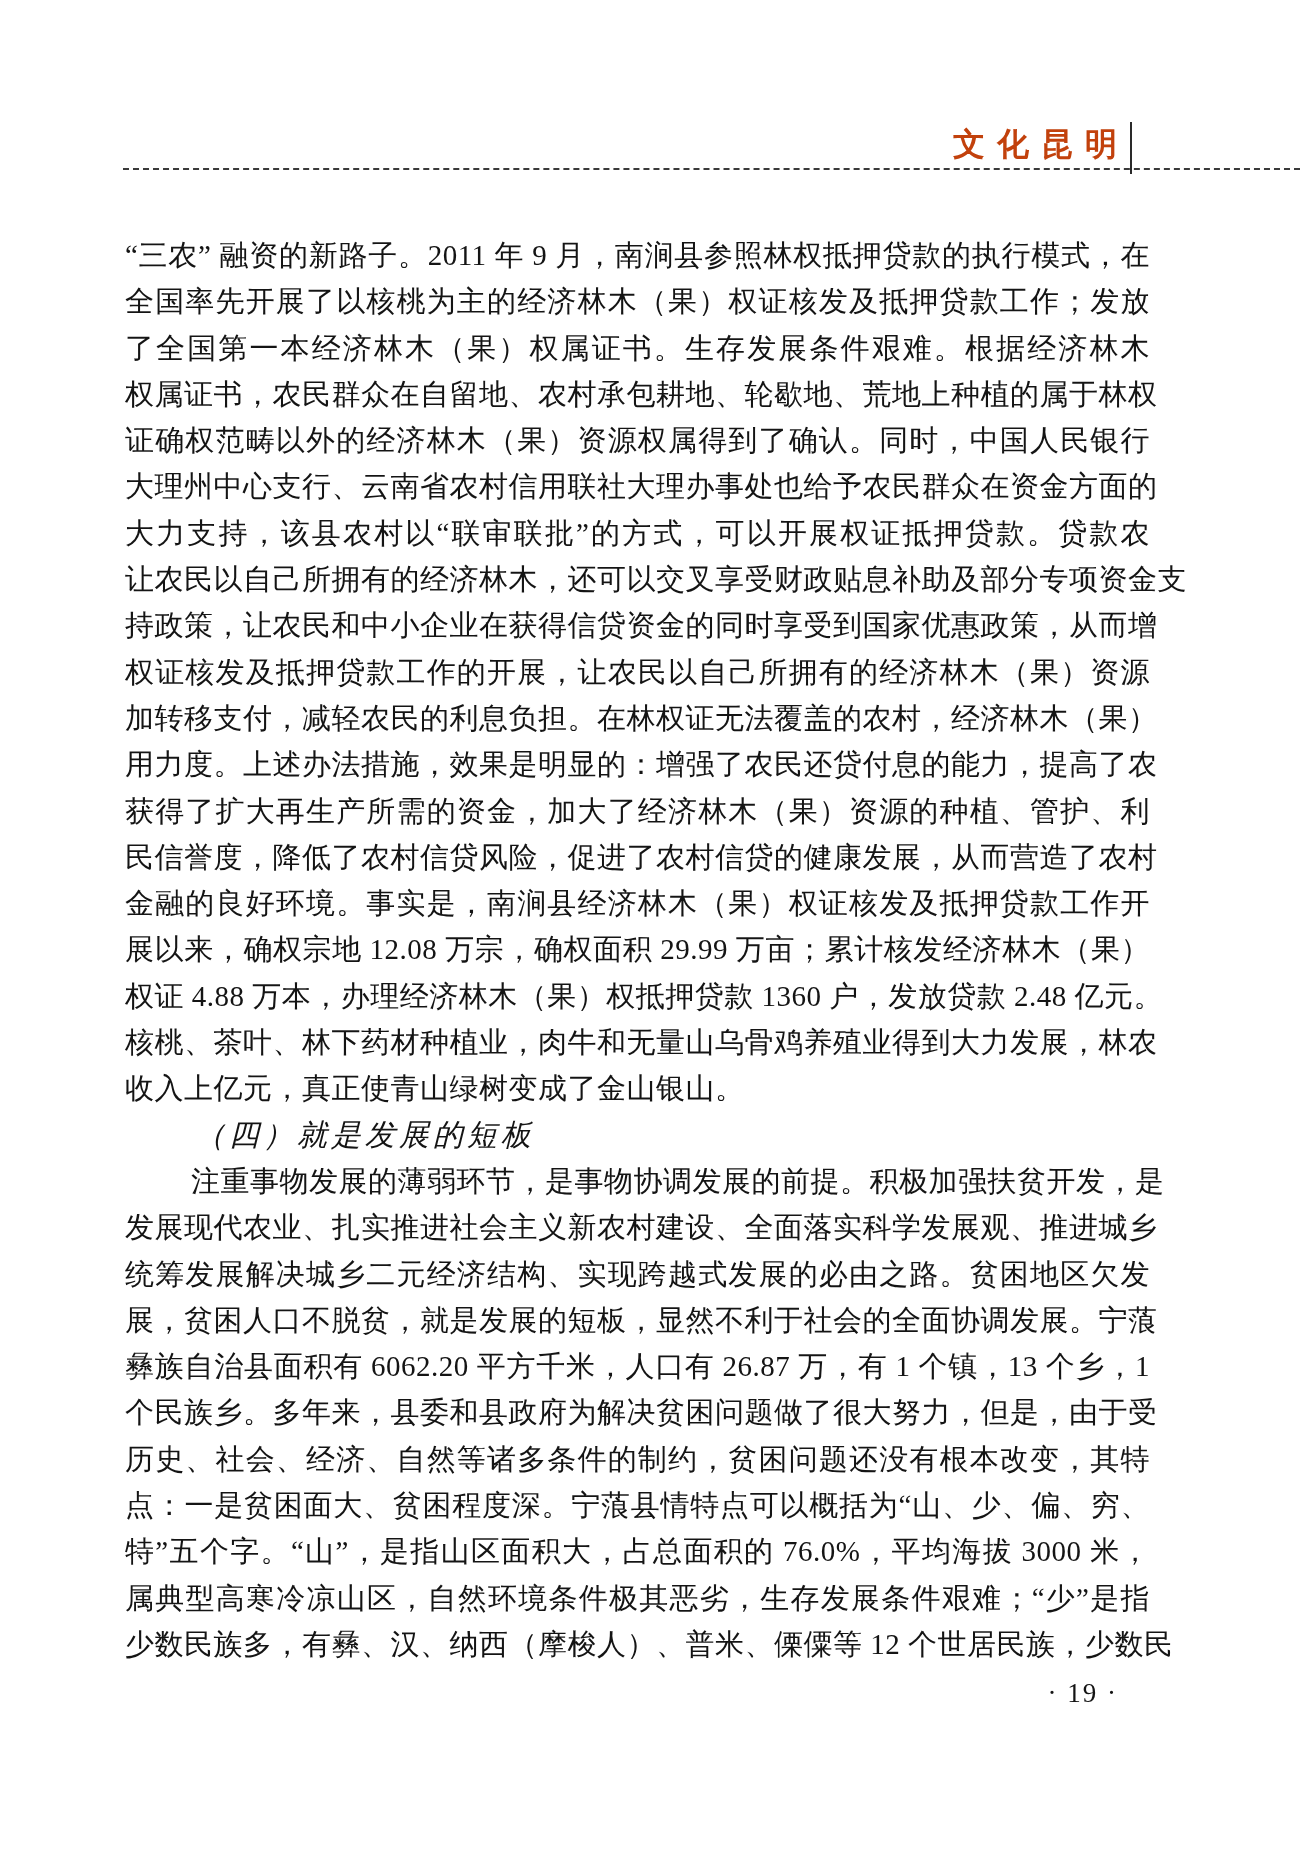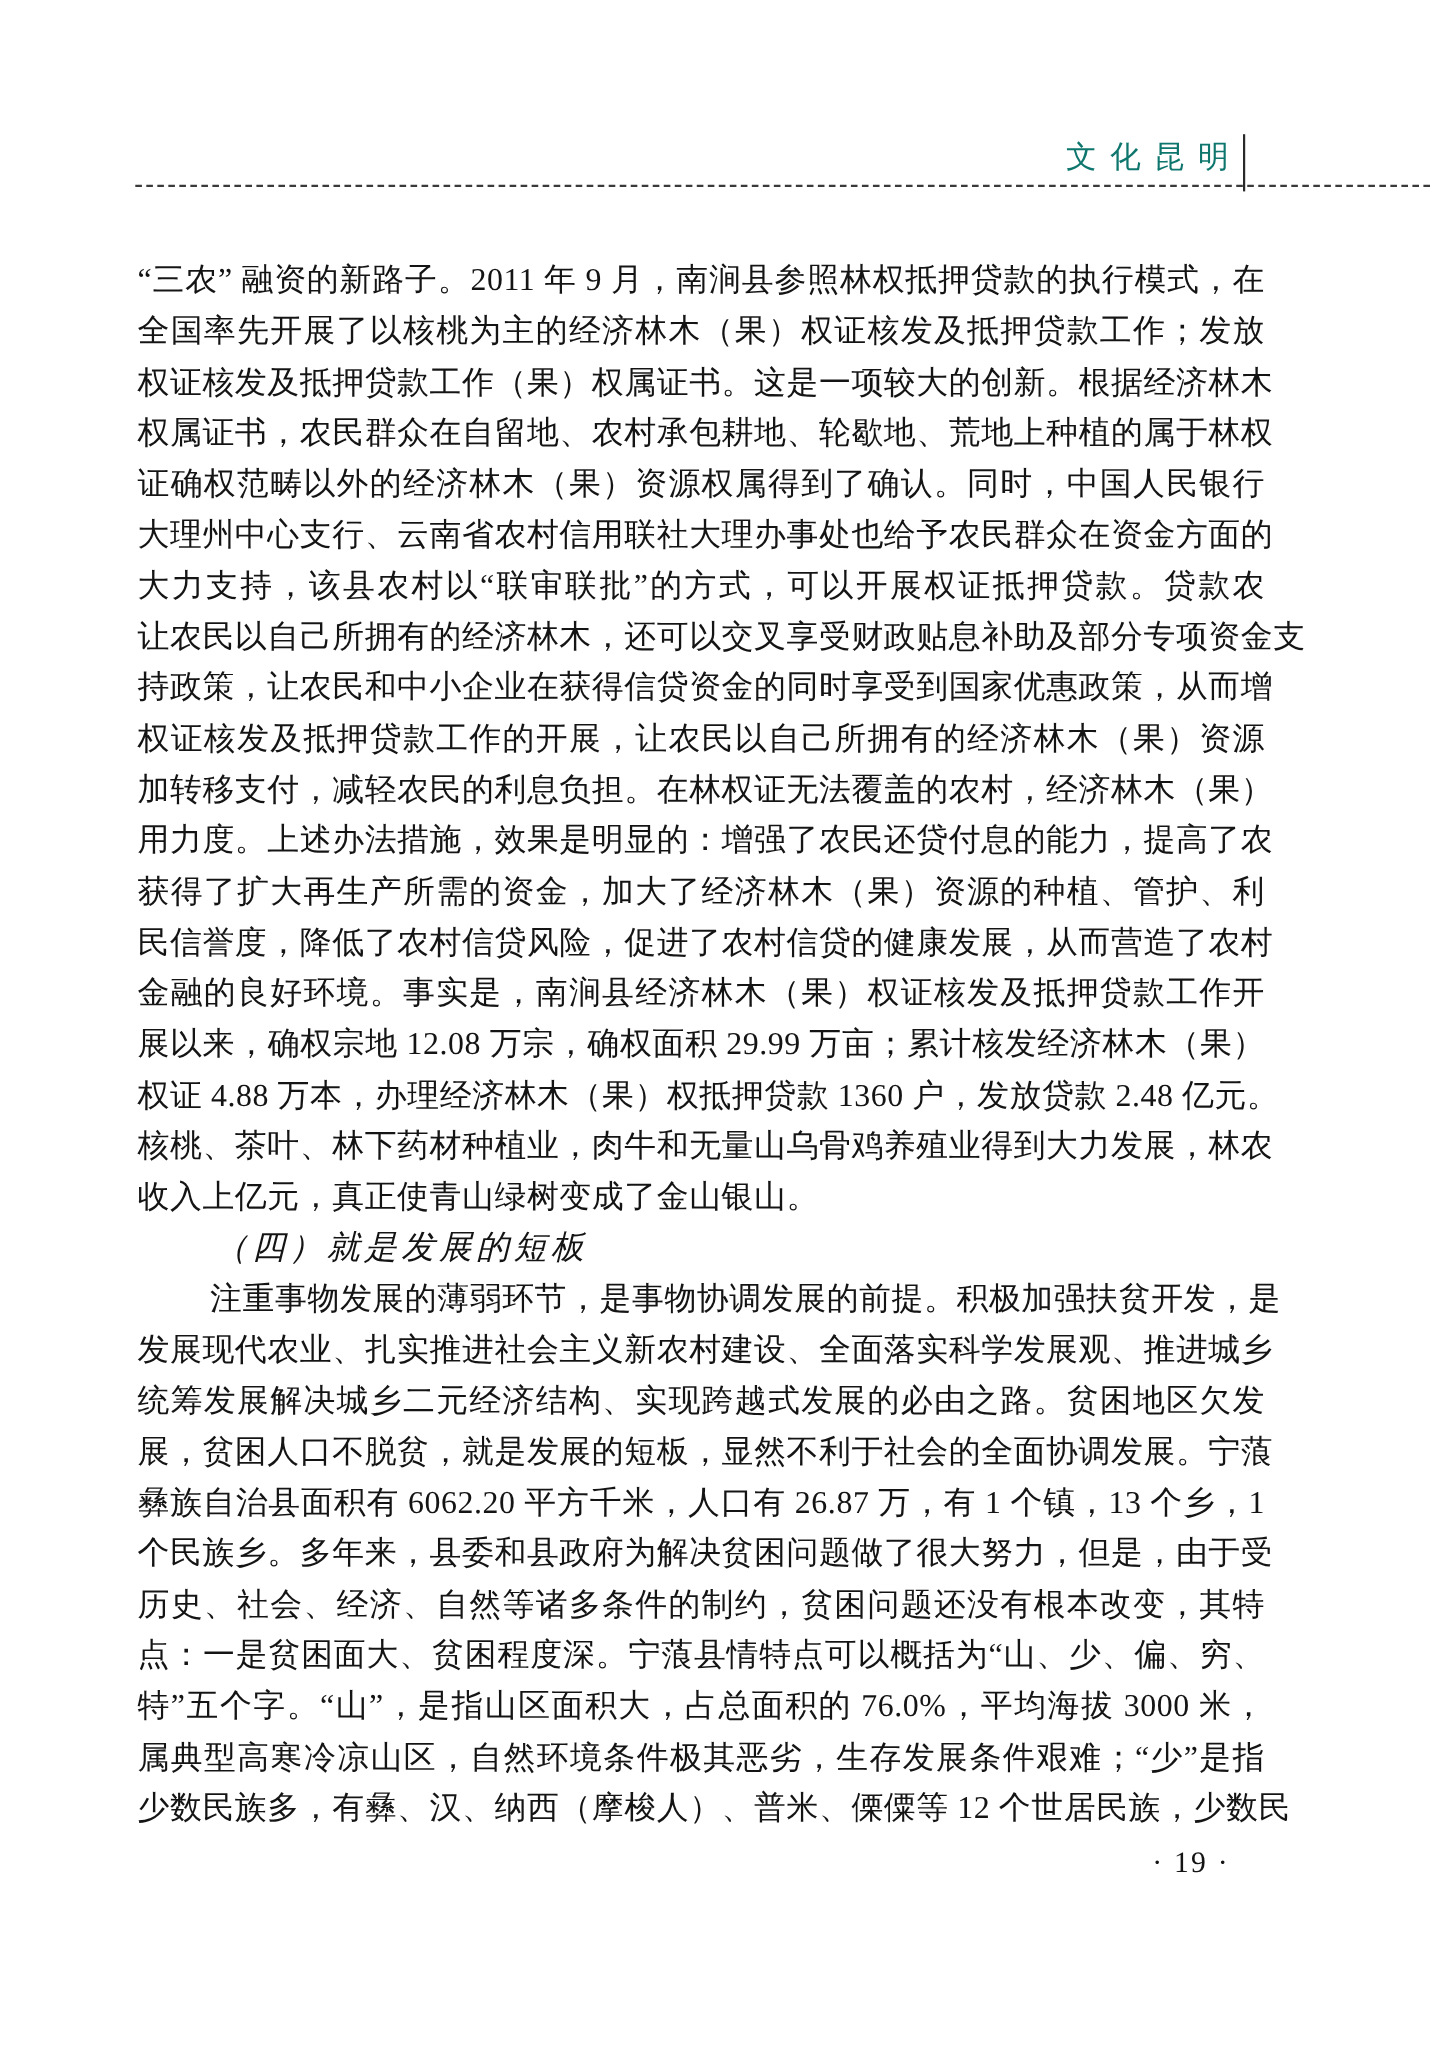--- a/index.html
+++ b/index.html
@@ -10,25 +10,25 @@
     background: #ffffff;
     font-family: "Liberation Serif", "DejaVu Serif", serif;
     color: #111111;
     overflow: hidden;
   }
   
   .header-title {
     position: absolute;
     top: 124px;
     right: 178px;
-    font-size: 28px;
+    font-size: 32px;
     line-height: 40px;
-    font-weight: normal;
+    font-weight: bold;
     letter-spacing: 12px;
-    color: #0f766e;
+    color: #c2410c;
     white-space: nowrap;
   }
   .header-bar {
     position: absolute;
     left: 1130px;
     top: 122px;
     width: 2px;
     height: 52px;
     background: #2a2a2a;
   }
@@ -90,21 +90,21 @@
 
   <header>
     <div class="header-title">文化昆明</div>
     <div class="header-bar"></div>
     <div class="header-rule"></div>
   </header>
 
   <main class="body-col">
       <div class="line">“三农” 融资的新路子。2011 年 9 月，南涧县参照林权抵押贷款的执行模式，在</div>
       <div class="line">全国率先开展了以核桃为主的经济林木（果）权证核发及抵押贷款工作；发放</div>
-      <div class="line">权证核发及抵押贷款工作（果）权属证书。这是一项较大的创新。根据经济林木</div>
+      <div class="line">了全国第一本经济林木（果）权属证书。生存发展条件艰难。根据经济林木</div>
       <div class="line">权属证书，农民群众在自留地、农村承包耕地、轮歇地、荒地上种植的属于林权</div>
       <div class="line">证确权范畴以外的经济林木（果）资源权属得到了确认。同时，中国人民银行</div>
       <div class="line">大理州中心支行、云南省农村信用联社大理办事处也给予农民群众在资金方面的</div>
       <div class="line">大力支持，该县农村以“联审联批”的方式，可以开展权证抵押贷款。贷款农</div>
       <div class="line">让农民以自己所拥有的经济林木，还可以交叉享受财政贴息补助及部分专项资金支</div>
       <div class="line">持政策，让农民和中小企业在获得信贷资金的同时享受到国家优惠政策，从而增</div>
       <div class="line">权证核发及抵押贷款工作的开展，让农民以自己所拥有的经济林木（果）资源</div>
       <div class="line">加转移支付，减轻农民的利息负担。在林权证无法覆盖的农村，经济林木（果）</div>
       <div class="line">用力度。上述办法措施，效果是明显的：增强了农民还贷付息的能力，提高了农</div>
       <div class="line">获得了扩大再生产所需的资金，加大了经济林木（果）资源的种植、管护、利</div>

